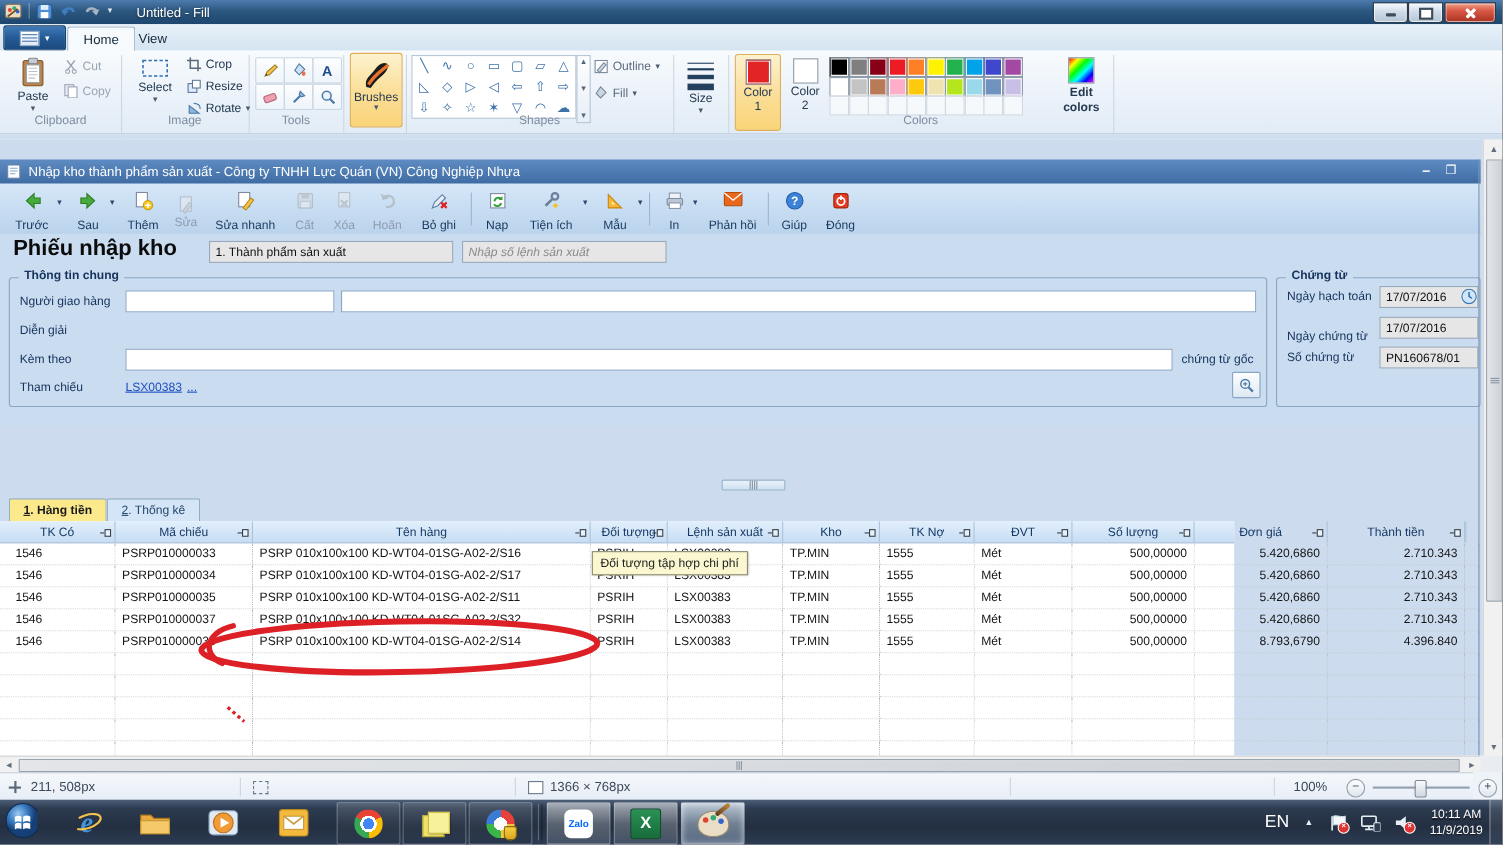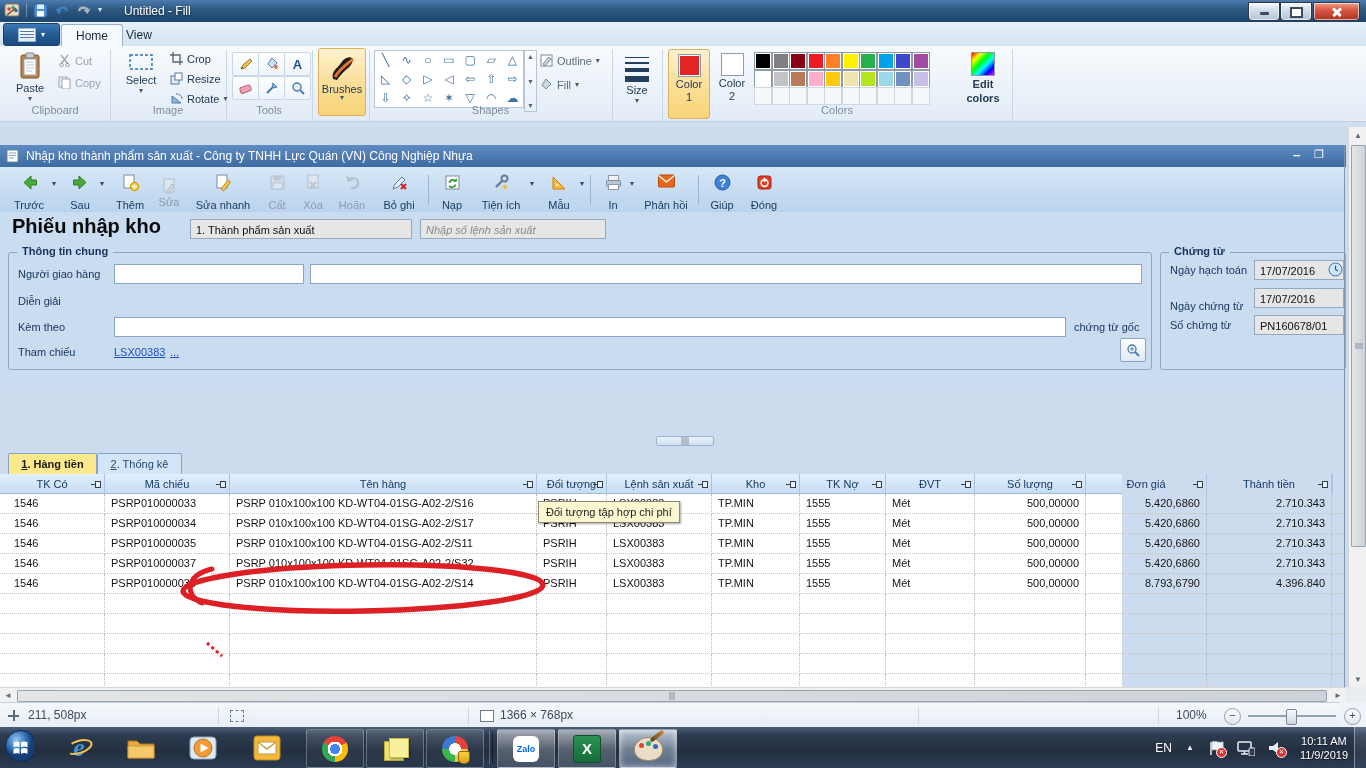--- a/index.html
+++ b/index.html
@@ -960,21 +960,21 @@
     <div class="tk-btn active" style="left:619px;">
       <span class="paint-ico">
         <b style="left:4px;top:5px;background:#d43;"></b>
           <b style="left:11px;top:3px;background:#3a7;"></b>
           <b style="left:18px;top:6px;background:#36c;"></b>
         <i class="paint-brush"></i>
       </span>
     </div>
 
     <div class="tray">
-      <span style="margin-right:14px;font-size:12px;">EN</span>
+      <span style="margin-right:14px;font-size:16px;">EN</span>
       <span style="margin-right:14px;font-size:8px;color:#e8eef5;">▲</span>
       <span style="position:relative;margin-right:13px;">
         <svg width="16" height="16">
             <path d="M3 2v13" stroke="#e8eef5" stroke-width="1.5"></path>
             <path d="M4 2c4-1.5 7 1.5 11 0v8c-4 1.5-7-1.5-11 0z" fill="#f5f8fb" stroke="#c8d4e0"></path>
           </svg>
         <i class="badge">×</i>
       </span>
       <span style="margin-right:13px;">
         <svg width="18" height="16">

